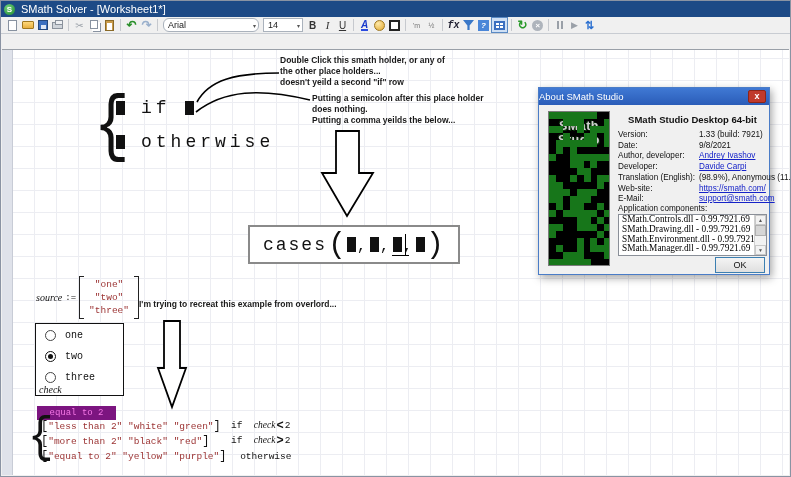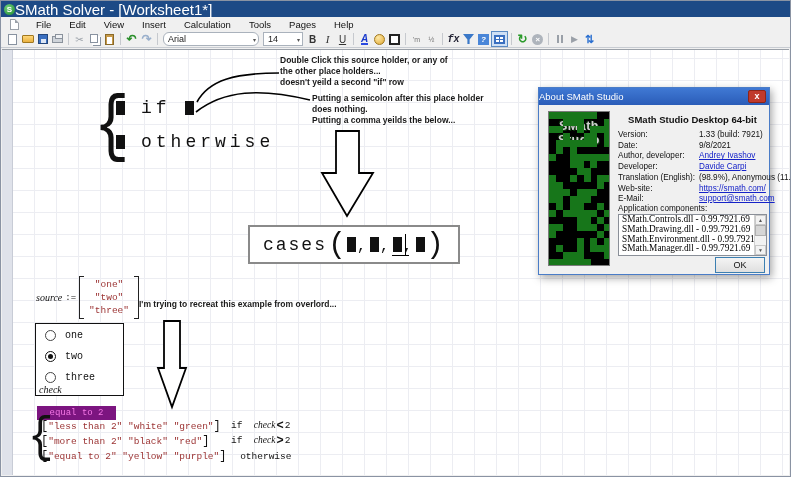--- a/index.html
+++ b/index.html
@@ -3,21 +3,21 @@
 <meta charset="utf-8">
 <style>
   * { box-sizing: border-box; margin: 0; padding: 0; }
   html,body { width:791px; height:477px; overflow:hidden; }
   body { font-family:"Liberation Sans",sans-serif; background:#f0f0f0; position:relative; }
   .frame { position:absolute; inset:0; border:1px solid #8a93a3; }
 
   
   .titlebar { height:16px; background:#1d4a86; display:flex; align-items:center; padding-left:3px; }
   .app-ic { width:11px; height:11px; border-radius:50%; background:radial-gradient(circle at 35% 30%, #6fd07a, #1f8a2f); color:#fff; font-size:8px; font-weight:bold; line-height:11px; text-align:center; }
-  .title-text { color:#fff; font-size:15px; }
+  .title-text { color:#fff; font-size:11px; margin-left:6px; }
 
   
   .menubar { height:14px; background:#f0f0f0; display:flex; align-items:center; }
   .page-ic { width:9px; height:11px; background:#fff; border:1px solid #9aa0a8; margin:0 8px 0 9px; position:relative; }
   .page-ic:after { content:''; position:absolute; right:-1px; top:-1px; border:2px solid #f0f0f0; border-left-color:#9aa0a8; border-bottom-color:#9aa0a8; }
   .menu-item { font-size:9.5px; color:#111; padding:0 9px; cursor:default; }
 
   
   .toolbar { height:17px; background:#f0f0f0; display:flex; align-items:center; border-bottom:1px solid #c8ccd2; padding-left:4px; }
   .tb-sep { width:1px; height:12px; background:#c6c9ce; margin:0 3px; }
@@ -144,31 +144,20 @@
 </head>
 <body>
 
 <div class="frame">
 
   <div class="titlebar">
     <span class="app-ic">S</span>
     <span class="title-text">SMath Solver - [Worksheet1*]</span>
   </div>
 
-  <div class="menubar">
-    <span class="page-ic"></span>
-    <span class="menu-item">File</span>
-    <span class="menu-item">Edit</span>
-    <span class="menu-item">View</span>
-    <span class="menu-item">Insert</span>
-    <span class="menu-item">Calculation</span>
-    <span class="menu-item">Tools</span>
-    <span class="menu-item">Pages</span>
-    <span class="menu-item">Help</span>
-  </div>
 
   <div class="toolbar">
     <span class="tbi">
         <i class="ic-new"></i>
       </span>
     <span class="tbi">
         <i class="ic-open"></i>
       </span>
     <span class="tbi">
         <i class="ic-save"></i>
@@ -241,21 +230,21 @@
     <div class="ws-margin"></div>
 
     <svg class="overlay" width="789" height="428">
       <path d="M 277,23 C 233,23 207,30 195,52"></path>
       <path d="M 308,50 C 258,38 222,40 194,62"></path>
       <polygon points="334,81 357,81 357,123 371,123 345,166 320,123 334,123"></polygon>
       <polygon points="162,271 178,271 178,318 184,318 170,357 156,318 162,318"></polygon>
     </svg>
 
     <div class="abs note" style="left:278px; top:5px;">
-      <div>Double Click this source holder, or any of</div>
+      <div>Double Click this smath holder, or any of</div>
       <div>the other place holders...</div>
       <div>doesn't yeild a second "if" row</div>
     </div>
 
     <div class="abs note" style="left:310px; top:43px;">
       <div>Putting a semicolon after this place holder</div>
       <div>does nothing.</div>
       <div>Putting a comma yeilds the below...</div>
     </div>
 

